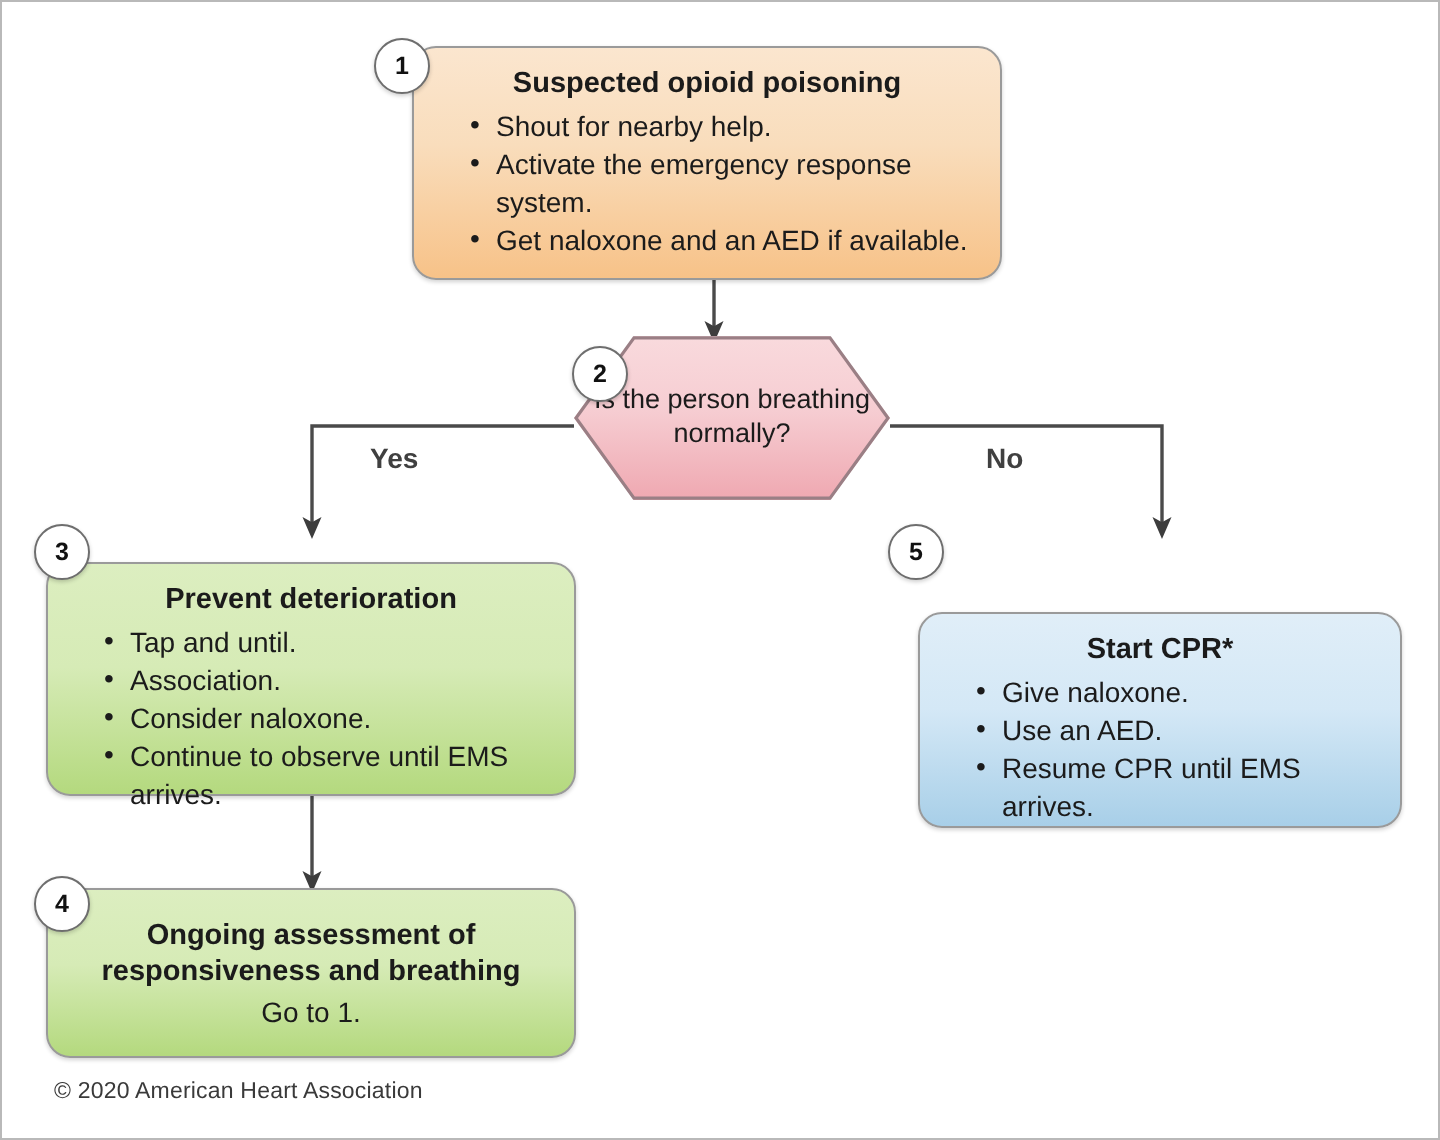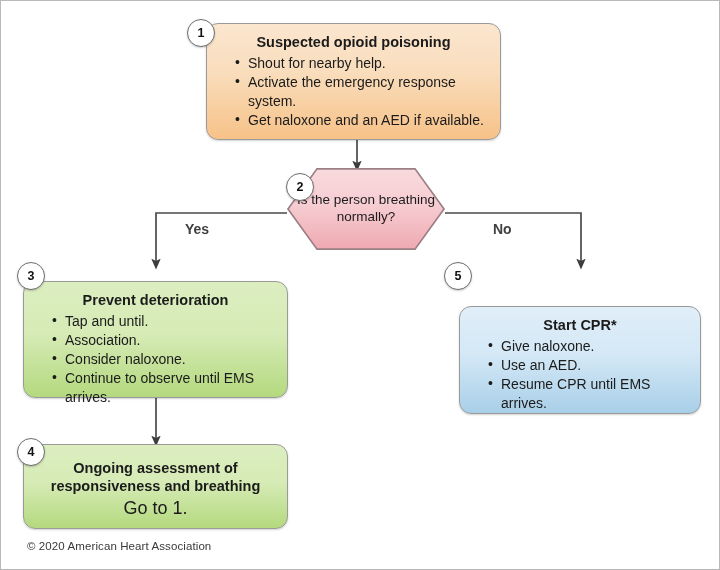--- a/index.html
+++ b/index.html
@@ -41,21 +41,21 @@
     padding: 9px 12px 10px 12px;
   }
   .node-title {
     font-weight: bold;
     font-size: 14.5px;
     text-align: center;
     line-height: 1.25;
     margin-bottom: 2px;
   }
   .node-sub {
-    font-size: 18px;
+    font-size: 14px;
     text-align: center;
     line-height: 1.3;
   }
   ul.bullets {
     margin: 3px 0 0 0;
     padding: 0 0 0 16px;
     list-style: none;
   }
   ul.bullets li {
     font-size: 14px;

